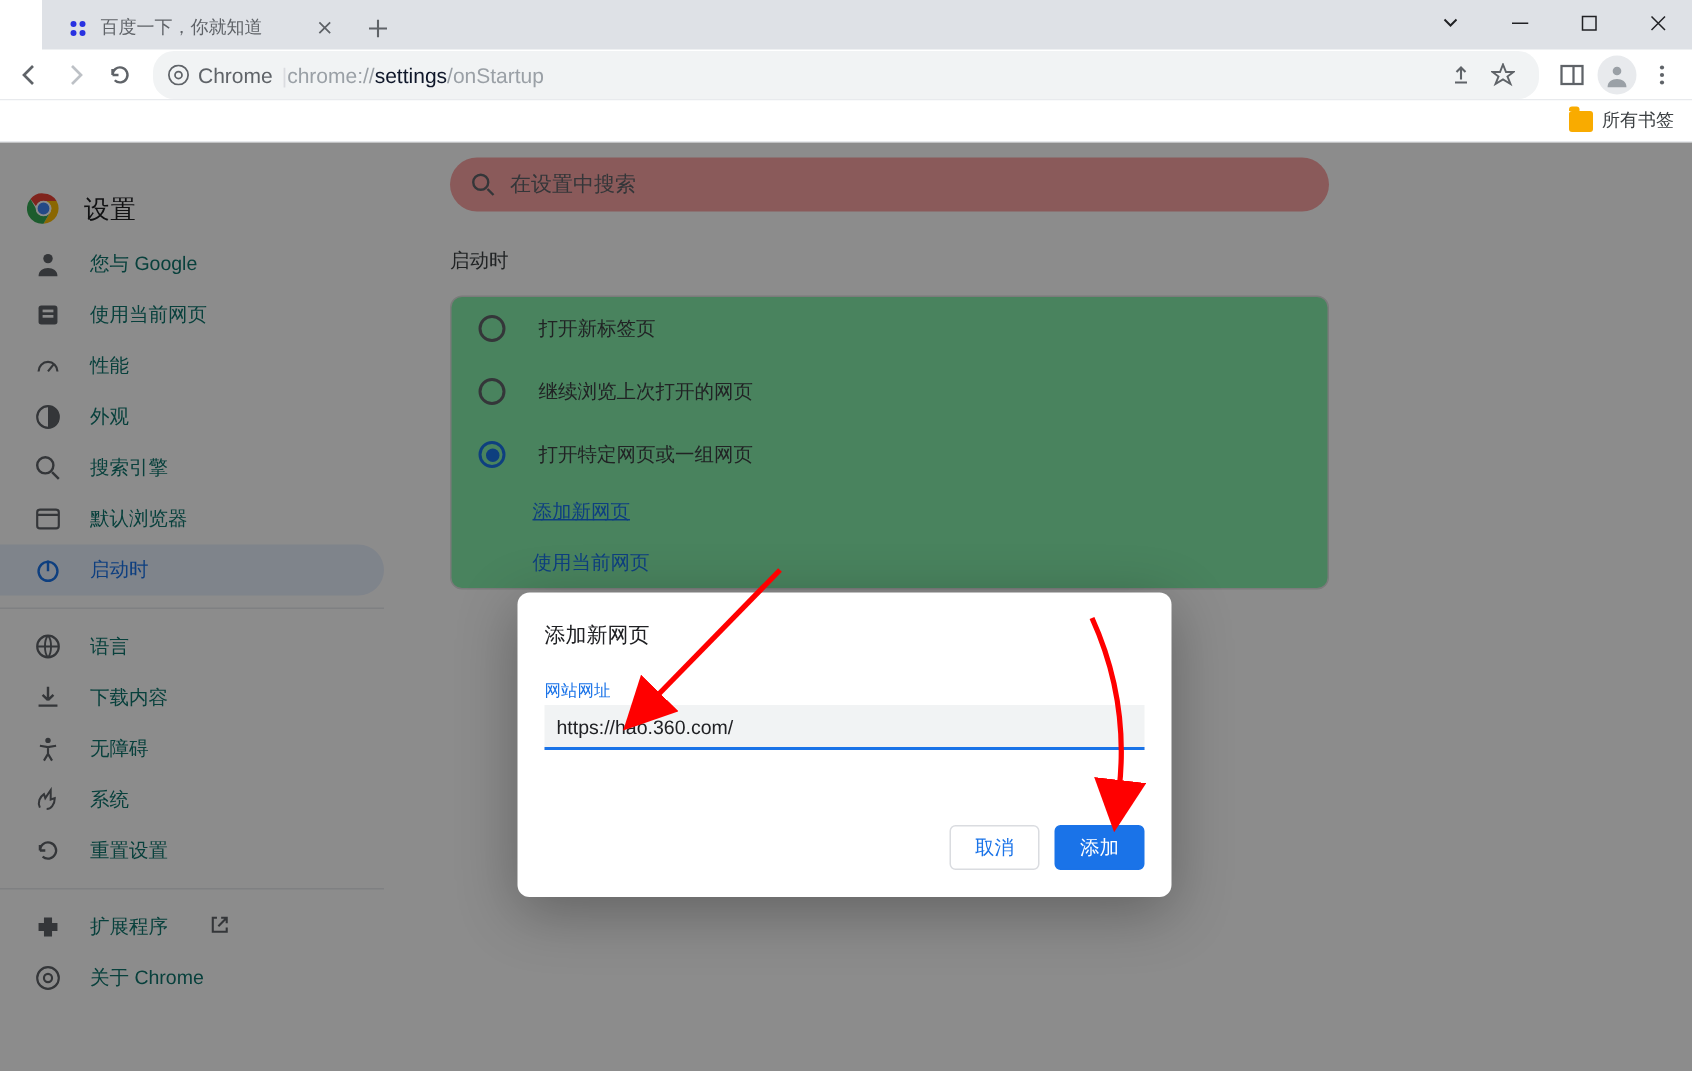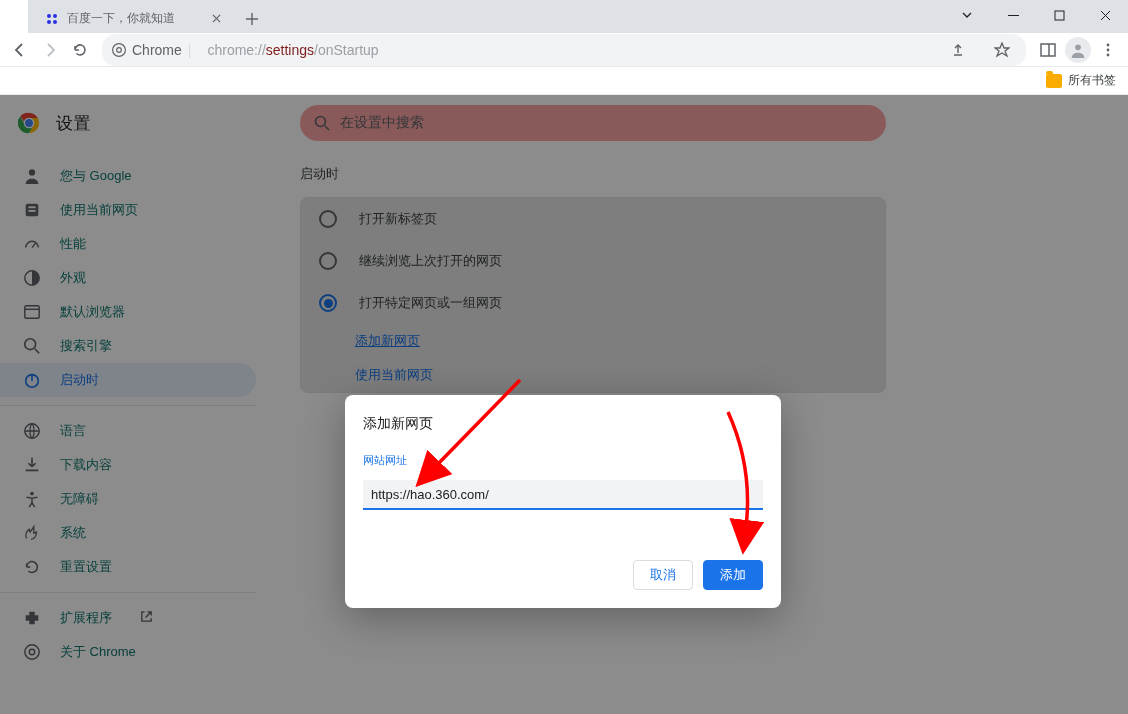--- a/index.html
+++ b/index.html
@@ -15,71 +15,71 @@
     .tab .close { width: 16px; height: 16px; display: flex; align-items: center; justify-content: center; cursor: pointer; color: #5f6368; }
     .newtab { width: 28px; height: 28px; display: flex; align-items: center; justify-content: center; cursor: pointer; color: #5f6368; margin-left: 4px; }
     .winctrls { position: absolute; right: 0; top: 0; height: 30px; display: flex; }
     .winctrls > div { width: 46px; height: 30px; display: flex; align-items: center; justify-content: center; cursor: pointer; color: #202124; }
     .dropdown-ico { width: 34px; height:30px; display:flex; align-items:center; justify-content:center; color:#5f6368; }
 
     
     .toolbar { height: 34px; background: #fff; display: flex; align-items: center; padding: 0 6px; gap: 2px; border-bottom: 1px solid #e8eaed; }
     .toolbar .navbtn { width: 28px; height: 28px; display:flex; align-items:center; justify-content:center; color:#5f6368; cursor:pointer; border-radius:50%; }
     .toolbar .navbtn.disabled { color:#bdc1c6; }
-    .omnibox { flex:1; height:32px; background:#f1f3f4; border-radius:14px; margin:0 6px; display:flex; align-items:center; padding:0 10px; gap:16px; color:#5f6368; font-size:14px; }
+    .omnibox { flex:1; height:32px; background:#f1f3f4; border-radius:14px; margin:0 6px; display:flex; align-items:center; padding:0 10px; gap:0; color:#5f6368; font-size:14px; }
     .omnibox .site-icon { display:flex; align-items:center; gap:6px; }
     .omnibox .url { color:#9aa0a6; flex:1; }
-    .omnibox .url b { color:#7f1d1d; font-weight:400; }
+    .omnibox .url b { color:#0f172a; font-weight:400; }
     .toolbar .rightico { width:28px; height:28px; display:flex; align-items:center; justify-content:center; color:#5f6368; cursor:pointer; }
     .avatar { width:26px; height:26px; border-radius:50%; background:#e8eaed; display:flex; align-items:center; justify-content:center; }
 
     
     .bmbar { height: 28px; background:#fff; display:flex; align-items:center; justify-content:flex-end; padding:0 12px; border-bottom:1px solid #e8eaed; }
     .bmbar .bm { display:flex; align-items:center; gap:6px; color:#3c4043; font-size:12px; cursor:pointer; }
     .bmfolder { width:16px; height:14px; background:#f9ab00; border-radius:2px; position:relative; }
     .bmfolder::before { content:''; position:absolute; top:-3px; left:0; width:7px; height:3px; background:#f9ab00; border-radius:2px 2px 0 0; }
 
     
     .content { position:relative; height: calc(714px - 33px - 34px - 28px); background:#fff; }
     .overlay { position:absolute; inset:0; background:rgba(0,0,0,0.45); }
 
     
-    .settings-header { position:absolute; left:0; top:0; right:0; height:56px; display:flex; align-items:center; padding-left:18px; }
+    .settings-header { position:absolute; left:0; top:16px; right:0; height:56px; display:flex; align-items:center; padding-left:18px; }
     .chrome-logo { width:22px; height:22px; margin-right:16px; }
     .chrome-logo svg { width:22px; height:22px; }
     .settings-title { font-size:17px; color:#202124; font-weight:400; letter-spacing:0.5px; }
 
     
     .settings-search { position:absolute; left:300px; top:10px; width:586px; height:36px; background:#fca5a5; border-radius:18px; display:flex; align-items:center; padding:0 14px; gap:10px; color:#5f6368; font-size:14px; }
 
     
     .sidebar { position:absolute; left:0; top:56px; width:256px; padding:8px 0; }
     .sidebar .item { height:34px; display:flex; align-items:center; padding-left:22px; gap:18px; color:#0f766e; font-size:13px; cursor:pointer; border-radius:0 17px 17px 0; }
     .sidebar .item.active { background:#e8f0fe; color:#1a73e8; }
     .sidebar .item .ico { width:20px; display:flex; align-items:center; justify-content:center; color:#5f6368; }
     .sidebar .item.active .ico { color:#1a73e8; }
     .sidebar .sep { height:1px; background:#e8eaed; margin:8px 0; }
     .sidebar .ext-icon { margin-left:10px; color:#5f6368; }
 
     
     .main { position:absolute; left:300px; top:70px; width:586px; }
     .section-title { font-size:13px; color:#3c4043; margin-bottom:14px; }
-    .card { border:1px solid #e0e0e0; border-radius:8px; background:#e5e5e5; }
+    .card { border:1px solid #e0e0e0; border-radius:8px; background:#86efac; }
     .radio-row { height:42px; display:flex; align-items:center; padding:0 18px; gap:22px; color:#3c4043; font-size:13px; cursor:pointer; }
     .radio { width:18px; height:18px; border:2px solid #5f6368; border-radius:50%; display:flex; align-items:center; justify-content:center; }
     .radio.selected { border-color:#1a73e8; }
     .radio.selected::after { content:''; width:9px; height:9px; background:#1a73e8; border-radius:50%; }
     .link-row { padding:8px 54px; font-size:13px; }
     .link-row a { color:#1a73e8; text-decoration:underline; cursor:pointer; }
     .link-row.nou a { text-decoration:none; }
 
     
     .dialog { position:absolute; left:345px; top:300px; width:436px; background:#fff; border-radius:8px; box-shadow:0 10px 40px rgba(0,0,0,0.3); padding:20px 18px 18px; }
     .dialog-title { font-size:14px; color:#202124; margin-bottom:20px; }
-    .dialog-label { font-size:11px; color:#1a73e8; margin-bottom:12px; }
+    .dialog-label { font-size:11px; color:#1a73e8; margin-bottom:2px; }
     .dialog-input { width:100%; height:30px; border:none; border-bottom:2px solid #1a73e8; background:#f1f3f4; padding:0 8px; font-size:13px; color:#202124; outline:none; }
     .dialog-actions { display:flex; justify-content:flex-end; gap:10px; margin-top:50px; }
     .btn { height:30px; padding:0 16px; border-radius:4px; font-size:13px; cursor:pointer; border:1px solid #dadce0; background:#fff; color:#1a73e8; display:flex; align-items:center; }
     .btn.primary { background:#1a73e8; color:#fff; border-color:#1a73e8;justify-content:center; }
 
     
     .arrow { position:absolute; pointer-events:none; }
     .arrow svg { overflow:visible; }
   </style>
 </head>
@@ -256,34 +256,34 @@
           <svg width="18" height="18" viewBox="0 0 20 20">
             <circle cx="10" cy="10" r="8" fill="none" stroke="currentColor" stroke-width="1.6"></circle>
             <path d="M10 2a8 8 0 0 1 0 16V2z" fill="currentColor"></path>
           </svg>
         </span>
         <span>外观</span>
       </div>
     <div class="item">
         <span class="ico">
           <svg width="18" height="18" viewBox="0 0 20 20">
+            <circle cx="8" cy="8" r="6" fill="none" stroke="currentColor" stroke-width="1.8"></circle>
+            <path d="M13 13l5 5" stroke="currentColor" stroke-width="1.8"></path>
+          </svg>
+        </span>
+        <span>搜索引擎</span>
+      </div>
+    <div class="item">
+        <span class="ico">
+          <svg width="18" height="18" viewBox="0 0 20 20">
             <rect x="2" y="3" width="16" height="14" rx="2" fill="none" stroke="currentColor" stroke-width="1.6"></rect>
             <path d="M2 7h16" stroke="currentColor" stroke-width="1.6"></path>
           </svg>
         </span>
         <span>默认浏览器</span>
-      </div>
-    <div class="item">
-        <span class="ico">
-          <svg width="18" height="18" viewBox="0 0 20 20">
-            <circle cx="8" cy="8" r="6" fill="none" stroke="currentColor" stroke-width="1.8"></circle>
-            <path d="M13 13l5 5" stroke="currentColor" stroke-width="1.8"></path>
-          </svg>
-        </span>
-        <span>搜索引擎</span>
       </div>
     <div class="item active">
         <span class="ico">
           <svg width="18" height="18" viewBox="0 0 20 20">
             <circle cx="10" cy="11" r="7" fill="none" stroke="currentColor" stroke-width="1.8"></circle>
             <path d="M10 3v8" stroke="currentColor" stroke-width="1.8"></path>
           </svg>
         </span>
         <span>启动时</span>
       </div>

